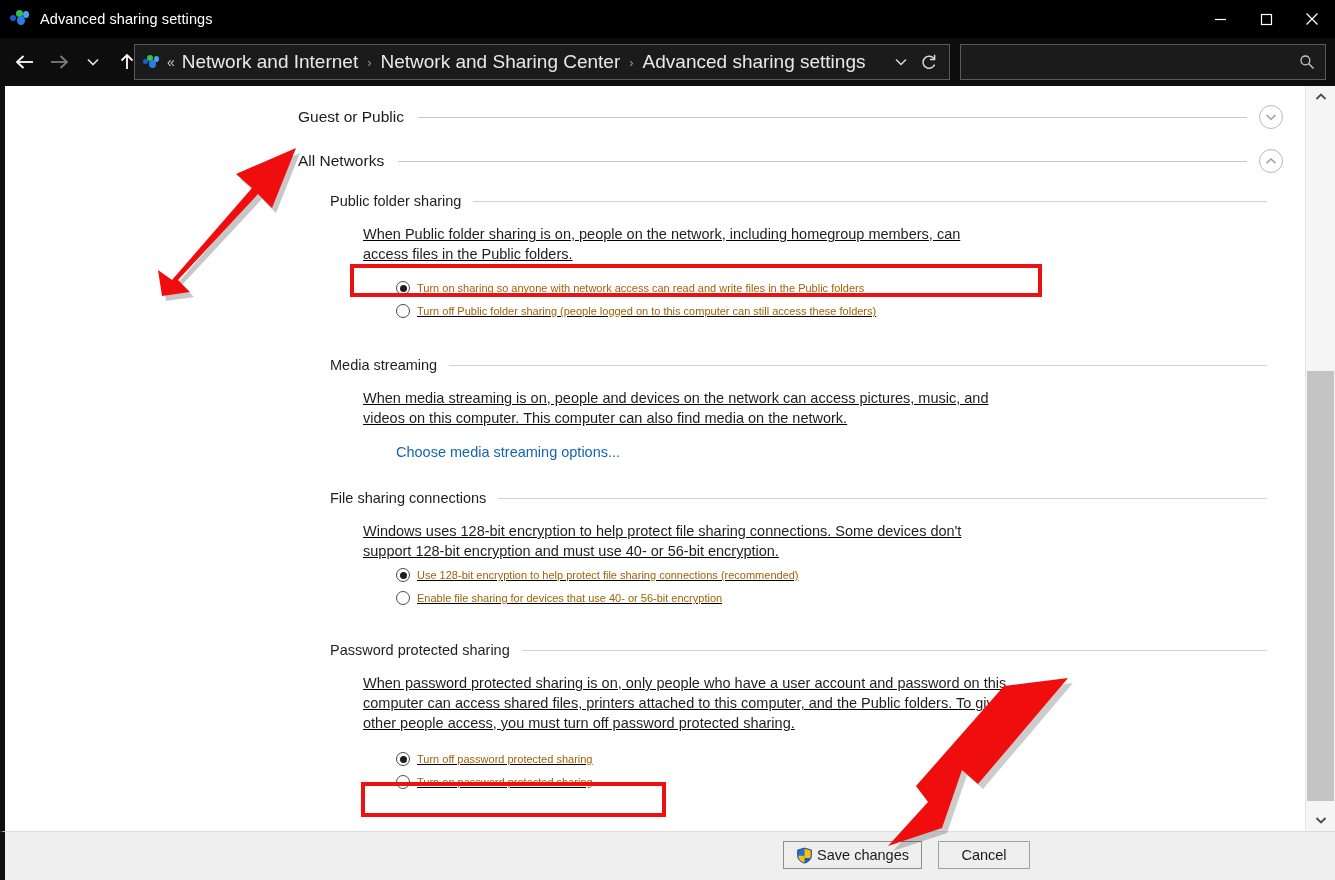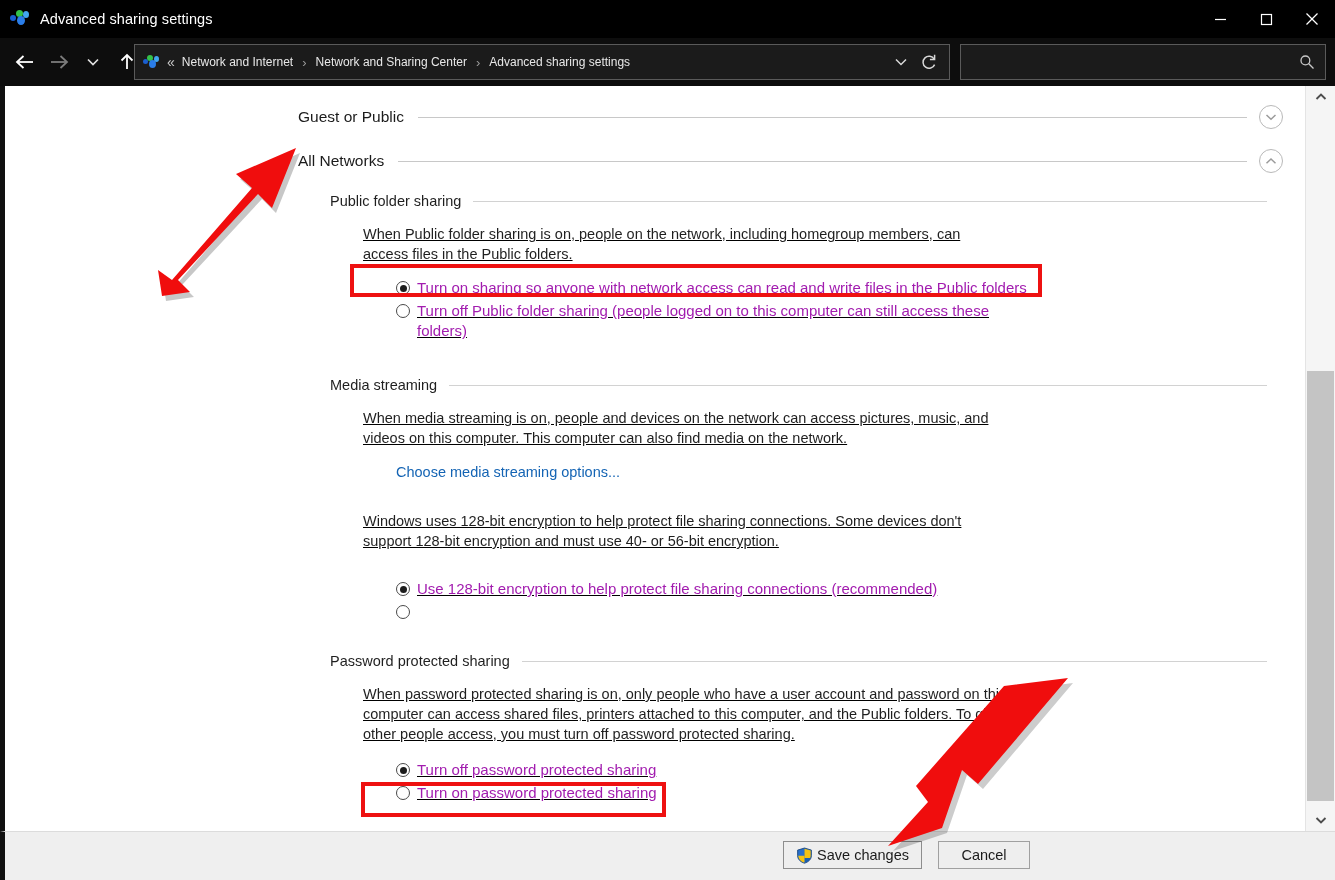--- a/index.html
+++ b/index.html
@@ -45,21 +45,21 @@
   .navbtn svg { display: block; }
 
   .addressbar {
     position: absolute; left: 134px; top: 44px; width: 816px; height: 36px;
     border: 1px solid #5a5a5a; background: #1b1b1b;
     display: flex; align-items: center;
   }
   .ab-icon { width: 18px; height: 16px; margin-left: 8px; margin-right: 6px; position: relative; flex: none; }
   .ab-crumbs { display: flex; align-items: center; flex: 1; overflow: hidden; }
   .crumb {
-    color: #e8e8e8; font-size: 12px; white-space: nowrap; padding: 0 2px;
+    color: #e8e8e8; font-size: 19px; white-space: nowrap; padding: 0 2px;
   }
   .crumb-sep { color: #9b9b9b; font-size: 13px; padding: 0 7px; }
   .crumb-chev-pre { color: #c9c9c9; font-size: 14px; padding-right: 5px; }
   .ab-right { display: flex; align-items: center; margin-right: 6px; }
   .ab-drop, .ab-refresh {
     width: 28px; height: 34px; display: flex; align-items: center; justify-content: center;
     color: #d8d8d8;
   }
 
   .searchbox {
@@ -112,21 +112,21 @@
     margin-bottom: 3px; position: relative;
   }
   .radio {
     width: 14px; height: 14px; border: 1px solid #4a4a4a; border-radius: 50%;
     background: #fff; flex: none; margin-top: 3px; margin-right: 7px;
     display: flex; align-items: center; justify-content: center;
   }
   .radio.checked::after {
     content: ""; width: 7px; height: 7px; border-radius: 50%; background: #1d1d1d;
   }
-  .radio-label { font-size: 15px; color: #a21caf; max-width: 620px; }
+  .radio-label { font-size: 11px; color: #a16207; max-width: 620px; }
   .link {
     font-size: 14.5px; color: #1464b4; margin-top: 16px; margin-left: 33px;
     display: inline-block; cursor: pointer;
   }
   .spacer-lg { height: 26px; }
 
   
   .vscroll {
     position: absolute; right: 0; top: 0; width: 30px; bottom: 0;
     background: #f5f5f5; border-left: 1px solid #e4e4e4;
@@ -330,29 +330,34 @@
             </div>
             <div class="sub-body">
               <div class="para">When media streaming is on, people and devices on the network can access pictures, music, and videos on this computer. This computer can also find media on the network.</div>
               <a class="link">Choose media streaming options...</a>
             </div>
           </div>
 
           <div class="spacer-lg" style="height:22px"></div>
 
           <div class="sub">
+            <div class="sub-head">
+              <span class="sub-title">File sharing connections</span>
+              <span class="sub-rule"></span>
+            </div>
             <div class="sub-body">
               <div class="para">Windows uses 128-bit encryption to help protect file sharing connections. Some devices don't support 128-bit encryption and must use 40- or 56-bit encryption.</div>
-              <div class="radios" style="margin-top:28px">
+              <div class="radios" style="margin-top:4px">
                 <div class="radio-row">
                   <span class="radio checked"></span>
                   <span class="radio-label">Use 128-bit encryption to help protect file sharing connections (recommended)</span>
                 </div>
                 <div class="radio-row">
                   <span class="radio"></span>
+                  <span class="radio-label">Enable file sharing for devices that use 40- or 56-bit encryption</span>
                 </div>
               </div>
             </div>
           </div>
 
           <div class="spacer-lg" style="height:24px"></div>
 
           <div class="sub">
             <div class="sub-head">
               <span class="sub-title">Password protected sharing</span>

